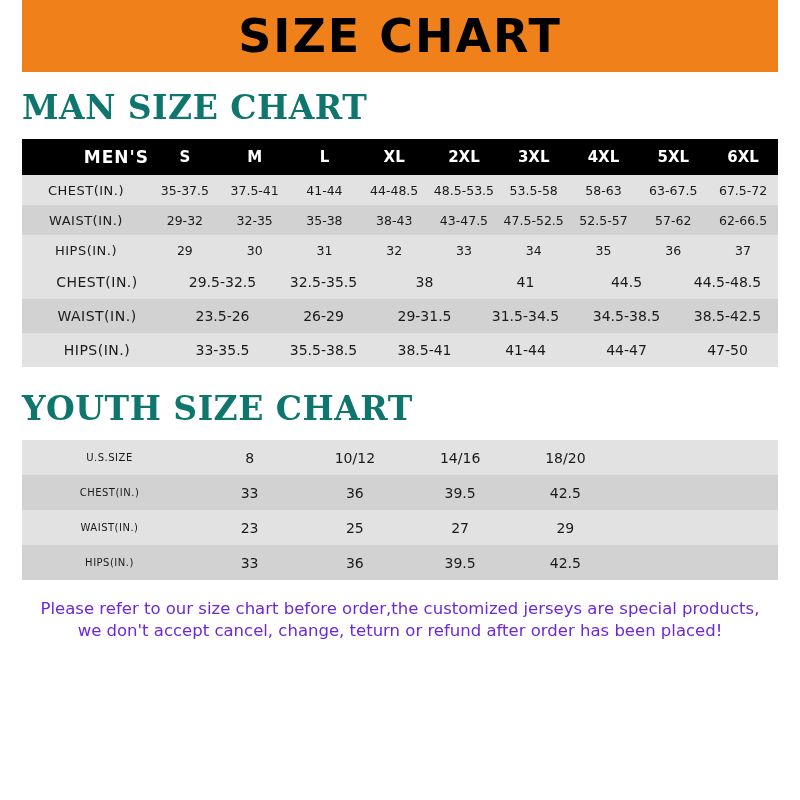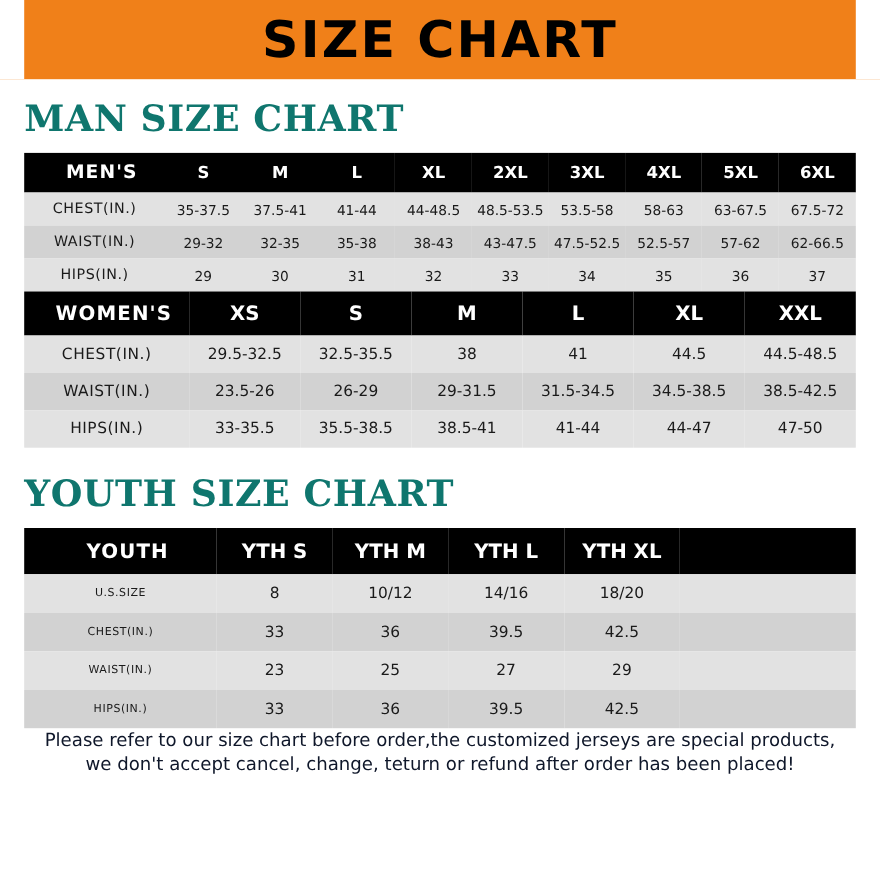--- a/index.html
+++ b/index.html
@@ -83,21 +83,21 @@
     font-family: "DejaVu Sans", sans-serif;
     color: #1a1a1a;
   }
   
   table.size-table tr.head-row td {
     background: #000000;
     color: #ffffff;
     font-weight: bold;
   }
   table.size-table tr.head-row td.row-label-head {
-    text-align: center;
+    text-align: right;
     padding-left: 14px;
     letter-spacing: 1px;
   }
   table.size-table tr.body-row td.row-label {
     letter-spacing: 0.5px;
   }
   tr.band-light td { background: #e2e2e2; }
   tr.band-dark td { background: #d2d2d2; }
 
   
@@ -116,22 +116,23 @@
 
   
   #youth-table tr.head-row td { height: 40px; font-size: 18px; }
   #youth-table tr.head-row td.row-label-head { font-size: 18px; }
   #youth-table tr.body-row td { height: 33px; font-size: 14px; }
   #youth-table tr.body-row td.row-label { font-size: 10px; }
   #youth-table col.c0 { width: 175px; }
   #youth-table col.cpad { width: 160px; }
 
   .notice {
+    margin-top: 18px;
     text-align: center;
-    color: #0f172a;
+    color: #6d28d9;
     font-family: "DejaVu Sans", sans-serif;
     font-size: 16.5px;
     line-height: 1.35;
     padding: 0 6px;
   }
   .notice .line { display: block; }
 </style>
 </head>
 <body>
 
@@ -217,29 +218,20 @@
       <colgroup>
         <col class="c0">
           <col>
           <col>
           <col>
           <col>
           <col>
           <col>
       </colgroup>
       <tbody>
-        <tr class="head-row">
-          <td class="row-label-head">WOMEN'S</td>
-          <td>XS</td>
-          <td>S</td>
-          <td>M</td>
-          <td>L</td>
-          <td>XL</td>
-          <td>XXL</td>
-        </tr>
         <tr class="body-row band-light">
           <td class="row-label">CHEST(IN.)</td>
           <td>29.5-32.5</td>
           <td>32.5-35.5</td>
           <td>38</td>
           <td>41</td>
           <td>44.5</td>
           <td>44.5-48.5</td>
         </tr>
         <tr class="body-row band-dark">
@@ -268,28 +260,20 @@
     <table class="size-table" id="youth-table">
       <colgroup>
         <col class="c0">
           <col>
           <col>
           <col>
           <col>
           <col class="cpad">
       </colgroup>
       <tbody>
-        <tr class="head-row">
-          <td class="row-label-head">YOUTH</td>
-          <td>YTH S</td>
-          <td>YTH M</td>
-          <td>YTH L</td>
-          <td>YTH XL</td>
-          <td></td>
-        </tr>
         <tr class="body-row band-light">
           <td class="row-label">U.S.SIZE</td>
           <td>8</td>
           <td>10/12</td>
           <td>14/16</td>
           <td>18/20</td>
           <td></td>
         </tr>
         <tr class="body-row band-dark">
           <td class="row-label">CHEST(IN.)</td>

